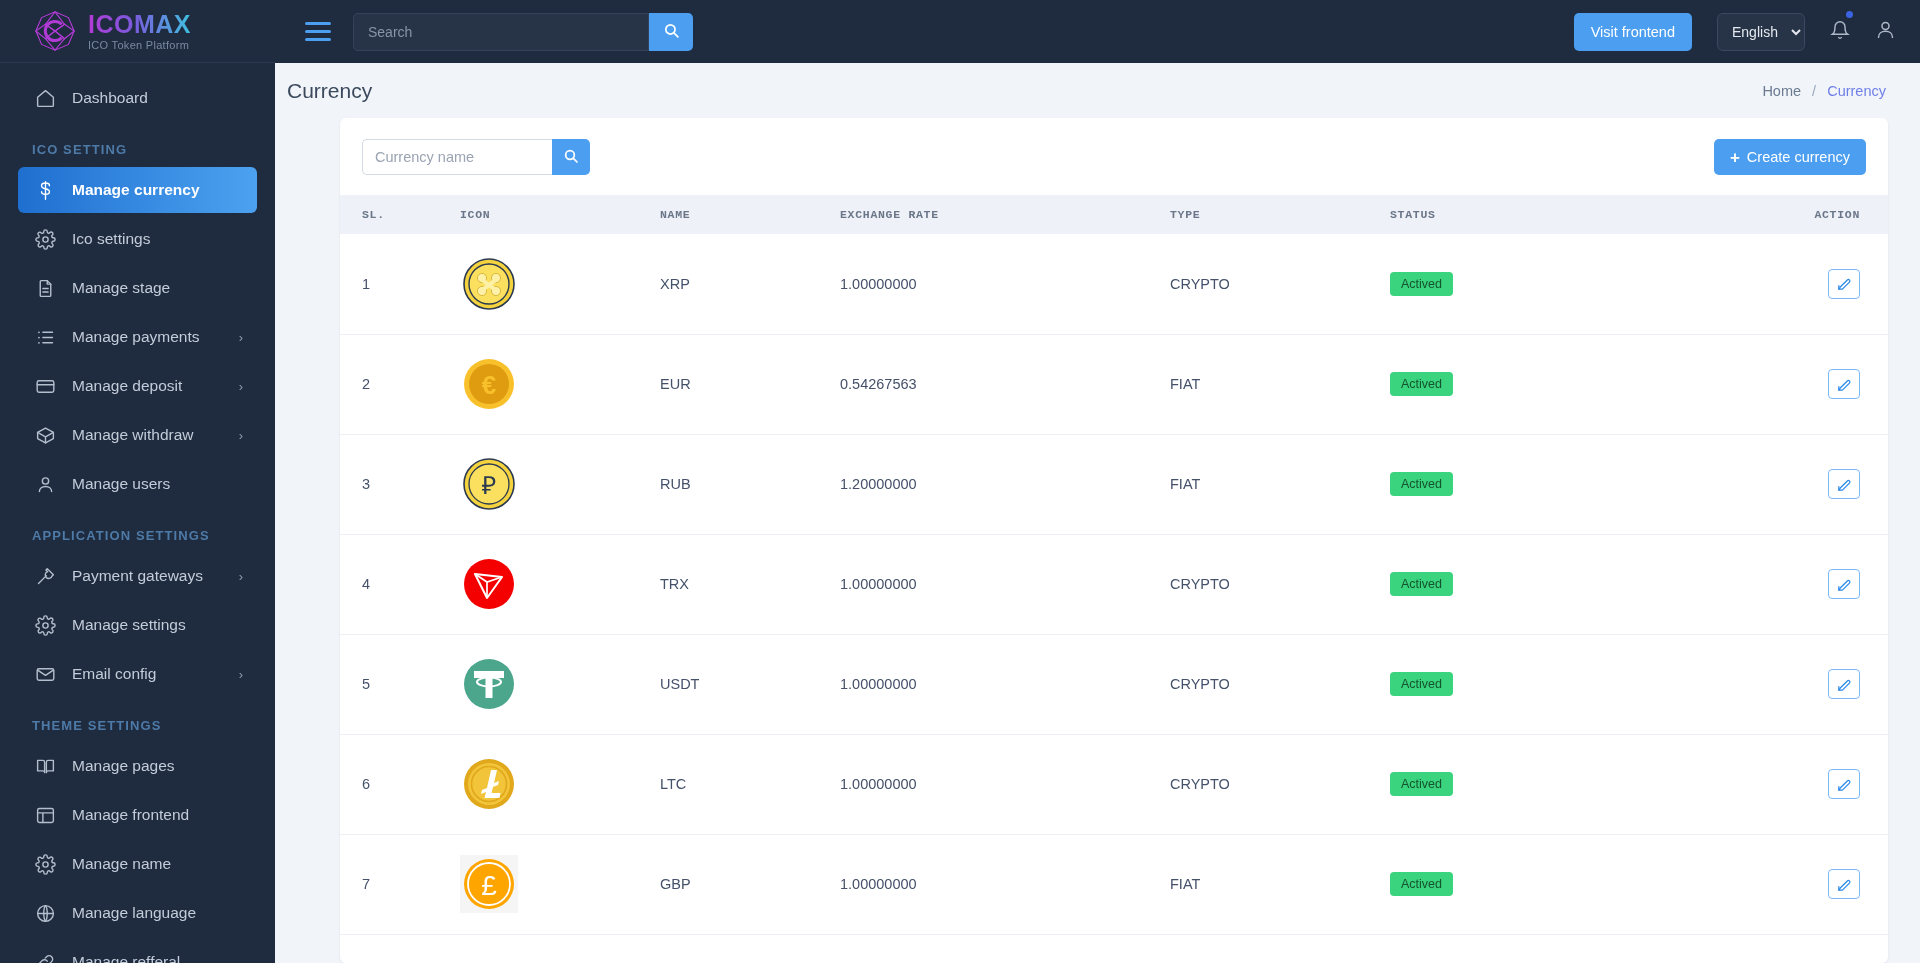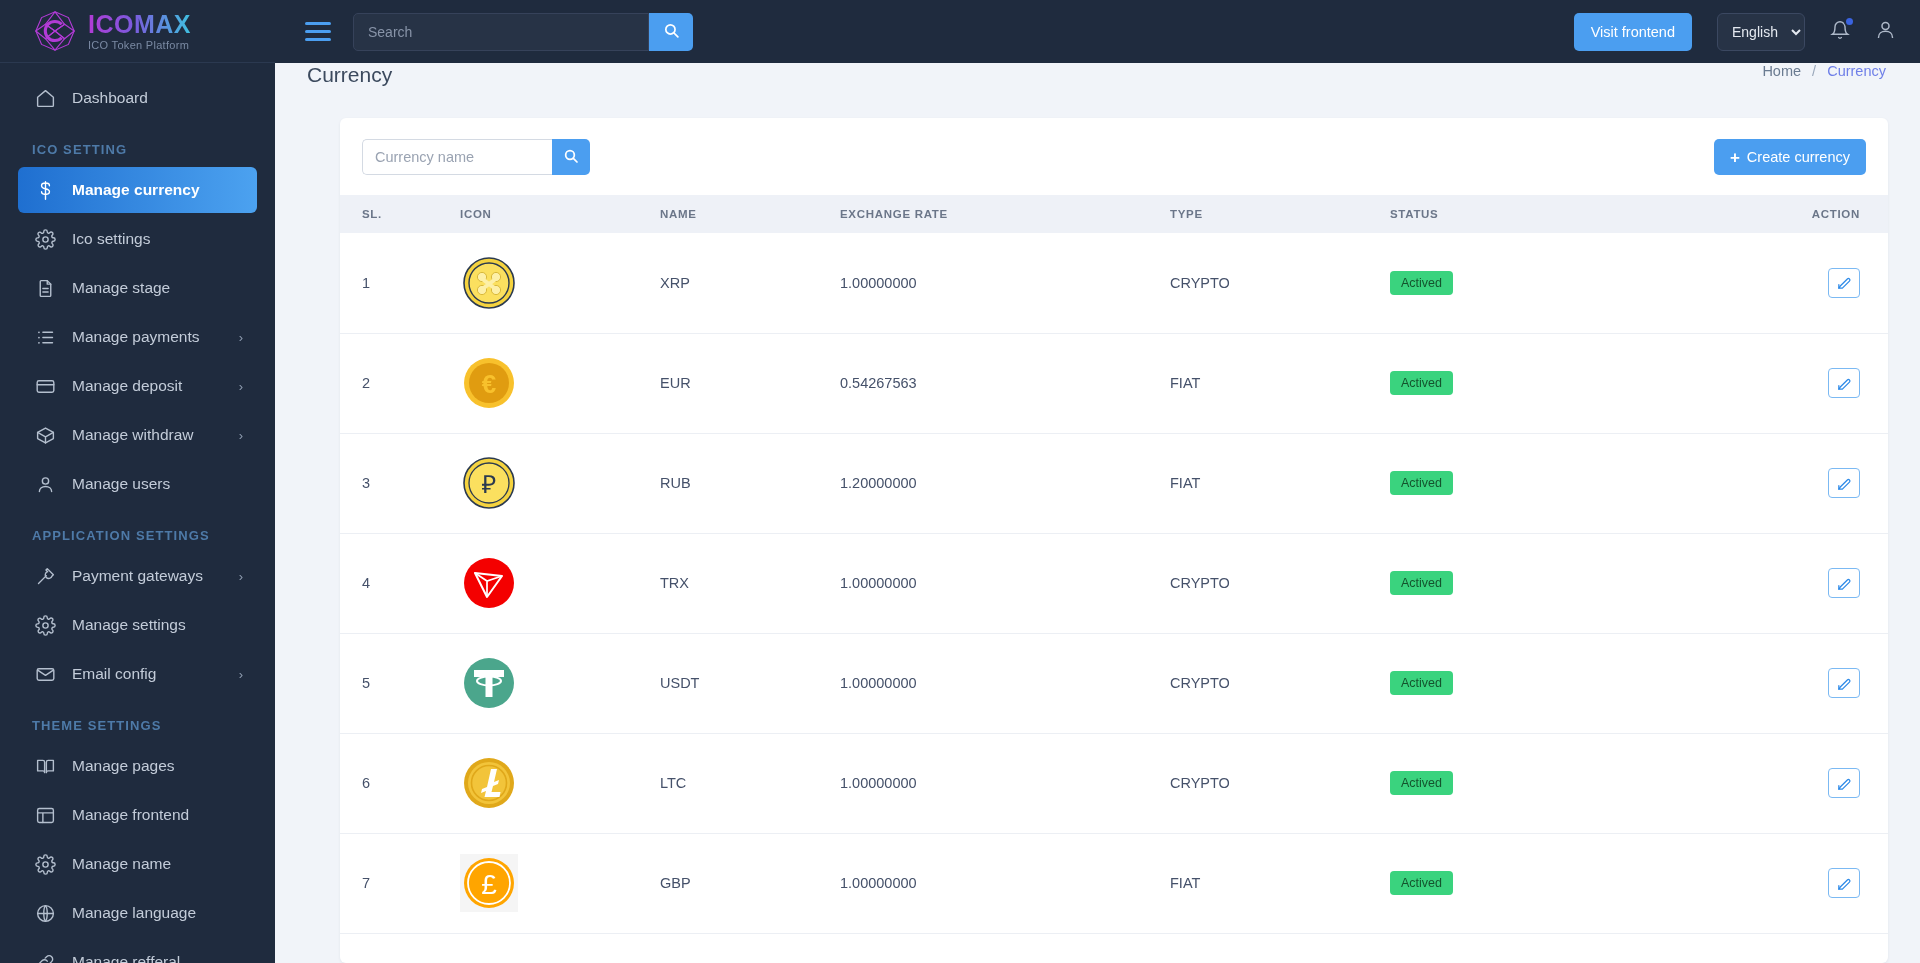--- a/index.html
+++ b/index.html
@@ -85,43 +85,43 @@
     color: #d5dce6; font-size: 14px; padding: 0 14px;
     outline: none; font-family: "Liberation Sans", sans-serif;
   }
   .topsearch input::placeholder { color: #8894a8; }
   .topsearch button {
     width: 44px; height: 38px; border: none; cursor: pointer;
     background: #4b9ef0; border-radius: 0 5px 5px 0;
     display: flex; align-items: center; justify-content: center;
   }
 
-  .top-right { margin-left: auto; display: flex; align-items: center; gap: 25px; }
+  .top-right { margin-left: auto; display: flex; gap: 25px; }
   .btn-frontend {
     background: #4b9ef0; color: #fff; border: none;
     height: 38px; padding: 0 17px; border-radius: 5px;
     font-size: 14.5px; cursor: pointer; font-family: "Liberation Sans", sans-serif;
   }
   .lang-select {
     height: 38px; background: #273346; color: #e4e9f0;
     border: 1px solid #3b4861; border-radius: 6px;
     font-size: 14px; padding: 0 10px; outline: none; cursor: pointer;
     font-family: "Liberation Sans", sans-serif;
   }
   .icon-btn { position: relative; cursor: pointer; color: #aeb9c9; display:flex; align-items:center; }
   .badge-dot {
     position: absolute; top: -4px; right: -5px;
     width: 11px; height: 11px; border-radius: 50%;
     background: #3a63e0; border: 2px solid #1f2b3e;
   }
 
   
   .pagehead {
-    height: 55px; display: flex; align-items: flex-start;
-    padding: 0 34px 0 32px; flex: 0 0 55px;
+    height: 55px; display: flex; align-items: center;
+    padding: 0 34px 0 12px; flex: 0 0 55px;
   }
   .pagetitle { font-size: 21px; color: #3c4a5e; }
   .crumbs { margin-left: auto; font-size: 14.5px; color: #6a7b91; }
   .crumbs .sep { margin: 0 7px; color: #9aa8bb; }
   .crumbs .cur { color: #6f7fe8; }
 
   
   .cardwrap { padding: 0 32px 0 32px; flex: 1; min-height: 0; margin-left: 33px; }
   .card {
     background: #fff; border-radius: 6px;
@@ -147,21 +147,21 @@
   }
   .btn-create {
     margin-left: auto; background: #4b9ef0; color: #fff;
     border: none; height: 36px; padding: 0 16px; border-radius: 5px;
     font-size: 14.5px; cursor: pointer; display: flex; align-items: center; gap: 7px;
     font-family: "Liberation Sans", sans-serif;
   }
   .btn-create .plus { font-size: 17px; line-height: 1; font-weight: bold; }
 
   table { width: 100%; border-collapse: collapse; table-layout: fixed; }
-  thead tr { background: #eef1f7; }
+  thead tr { background: #eef1f7; font-family: Liberation Mono, monospace; }
   thead th {
     text-align: left; font-size: 11.5px; letter-spacing: .7px;
     color: #6b7689; font-weight: bold; padding: 13px 0; text-transform: uppercase;
   }
   tbody td {
     padding: 0; font-size: 14.5px; color: #45516a;
     border-bottom: 1px solid #eceff4; height: 100px; vertical-align: middle;
   }
   .c-sl   { width: 120px; padding-left: 22px !important; }
   .c-icon { width: 200px; }

